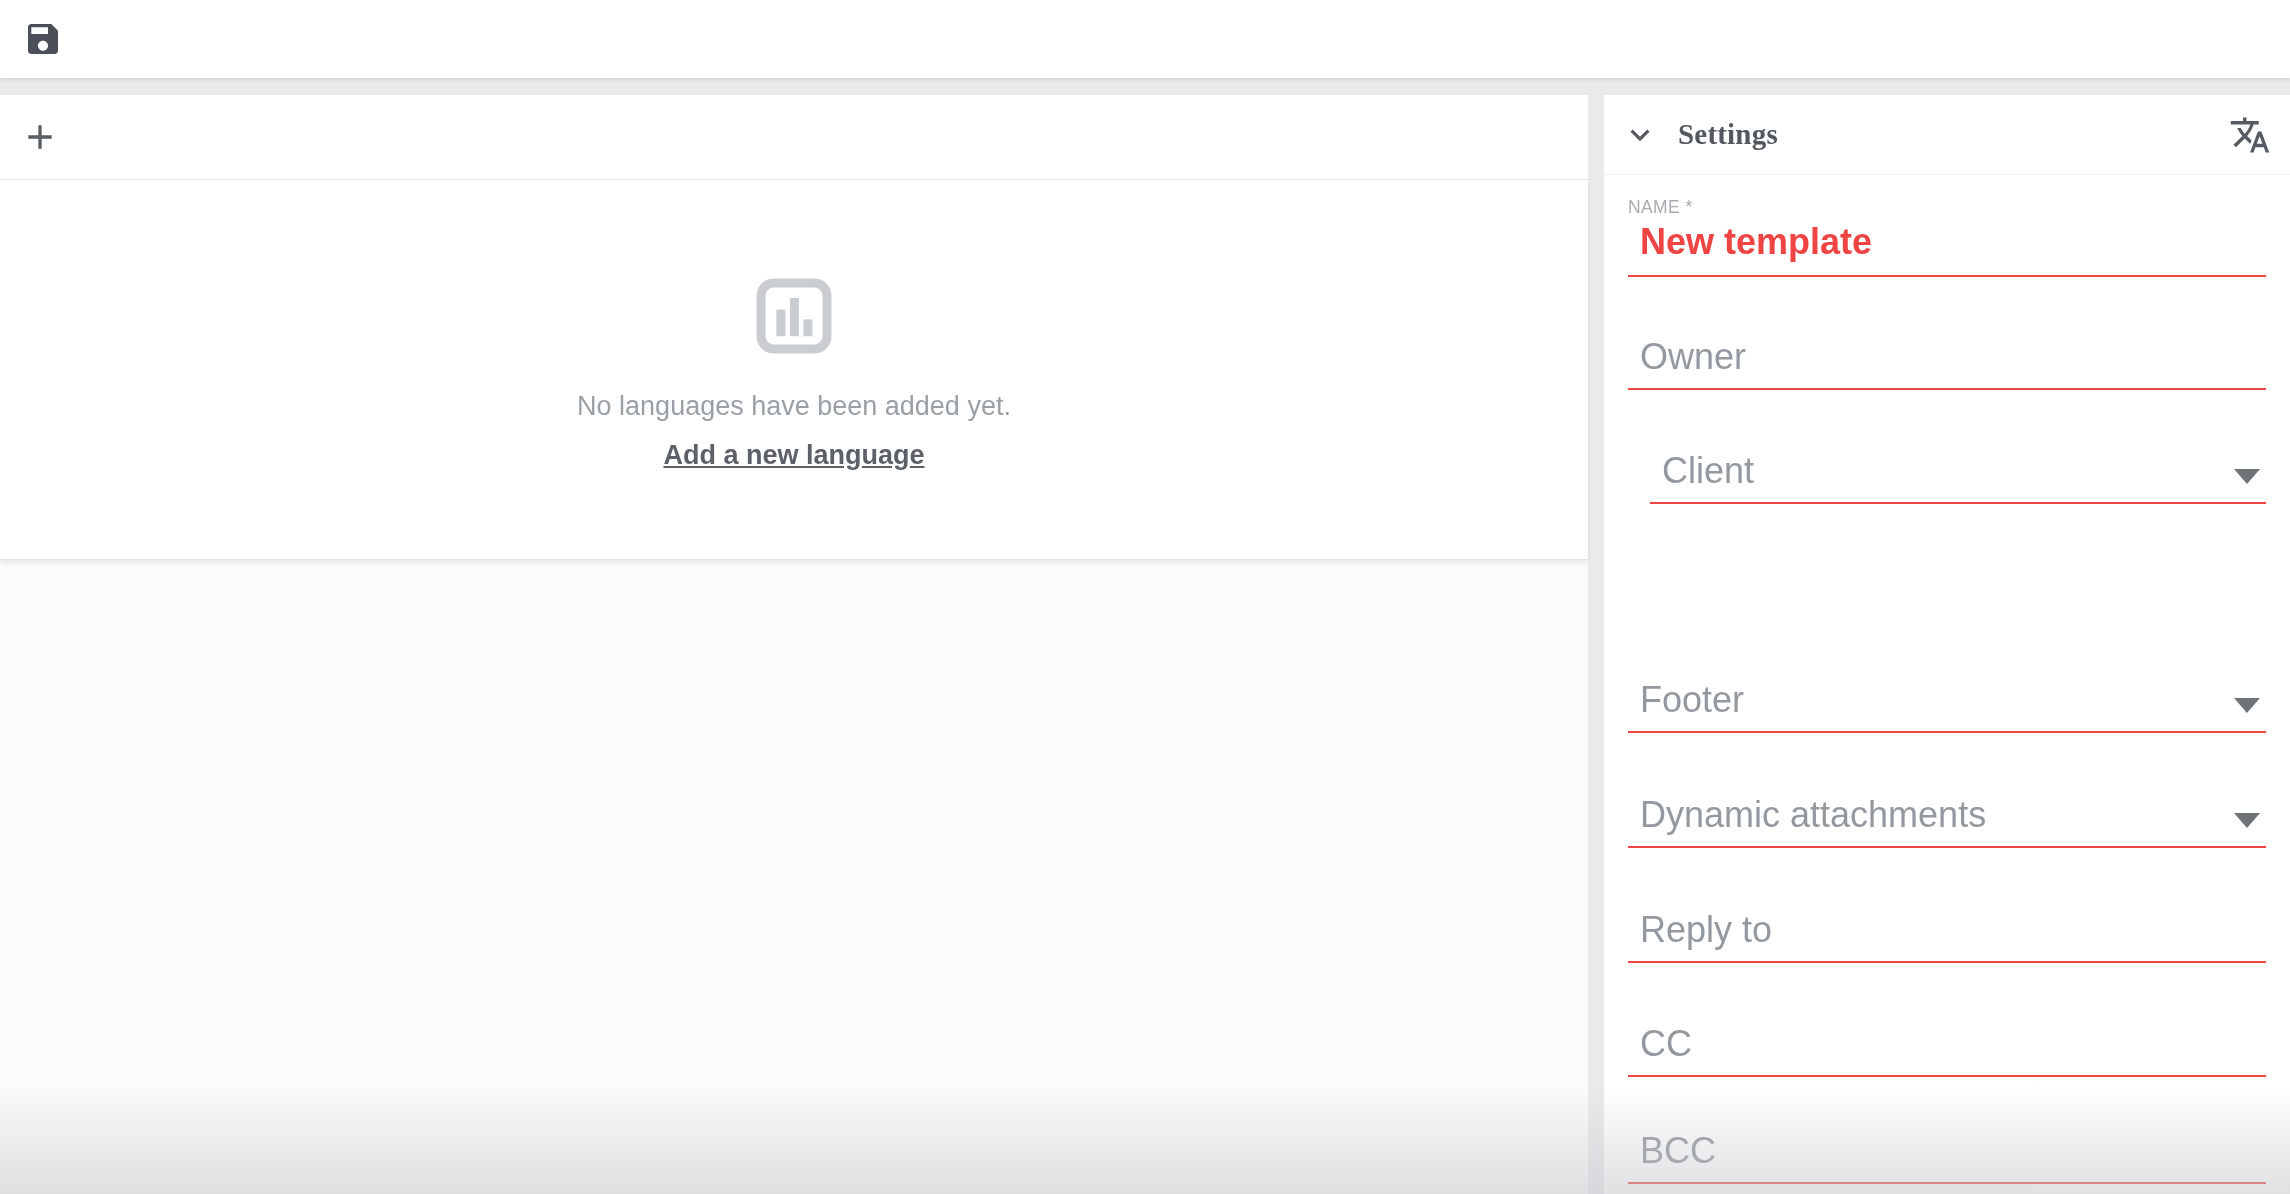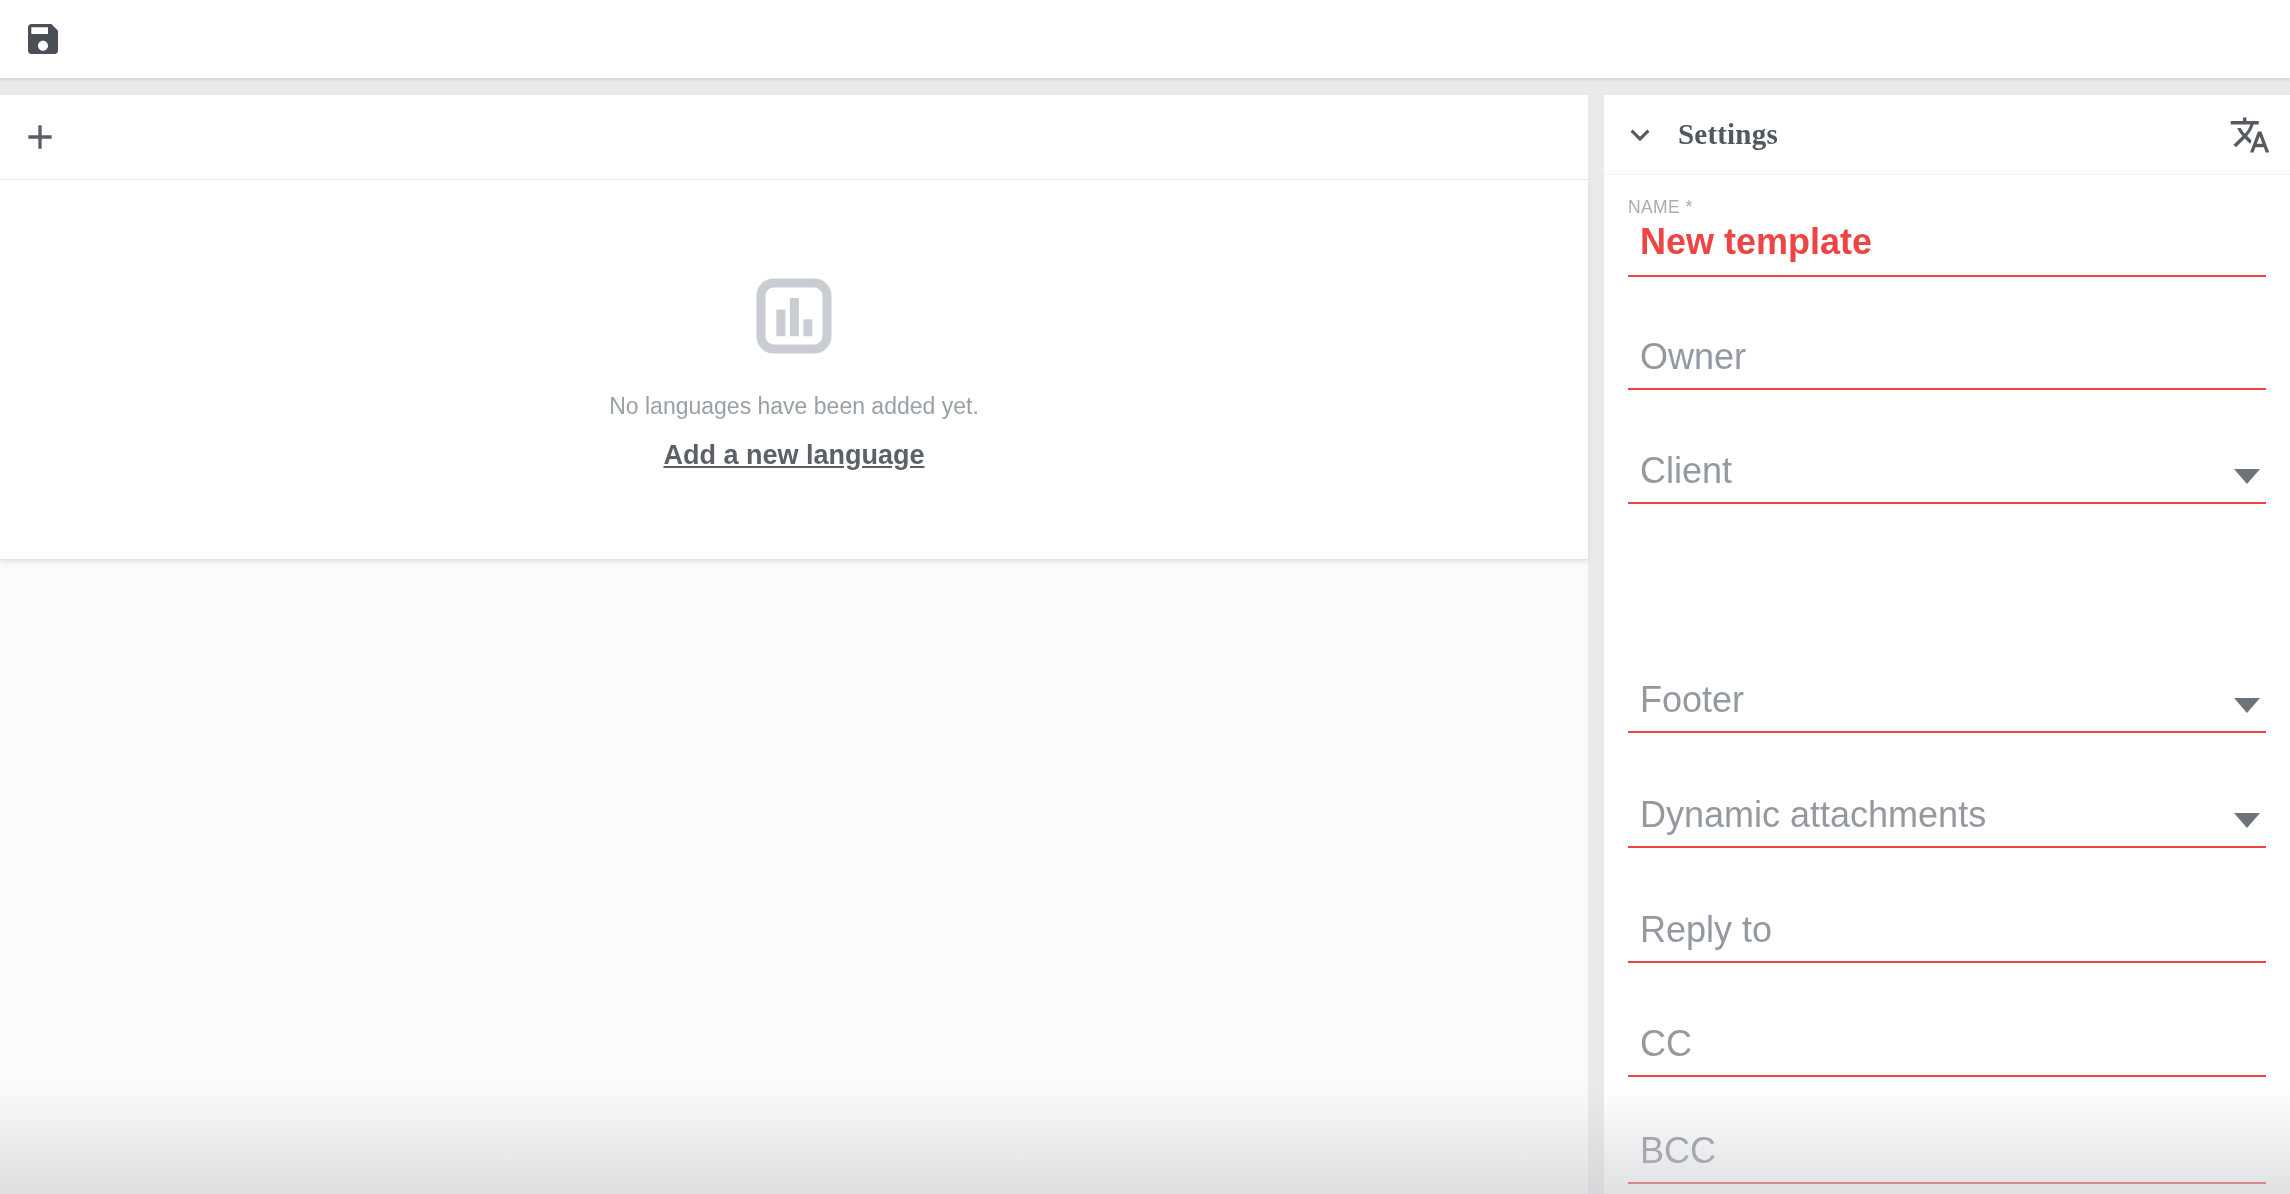--- a/index.html
+++ b/index.html
@@ -78,21 +78,21 @@
     flex-direction: column;
     align-items: center;
     text-align: center;
     margin-top: 4px;
   }
   .empty-icon {
     width: 94px; height: 90px;
     margin-bottom: 28px;
   }
   .empty-message {
-    font-size: 23px;
+    font-size: 27px;
     color: #9aa0a6;
     line-height: 34px;
   }
   .empty-link {
     font-size: 27px;
     line-height: 34px;
     font-weight: 700;
     color: #5c6167;
     text-decoration: underline;
     margin-top: 15px;
@@ -159,21 +159,21 @@
   .field-label {
     position: absolute;
     left: 0; top: 0;
     font-size: 17.5px;
     letter-spacing: 0.4px;
     color: #a9adb2;
   }
   .f-name { top: 102px; height: 80px; }
   .f-name input { font-weight: 700; bottom: 12px; }
   .f-owner   { top: 233px; height: 62px; text-decoration: underline; }
-  .f-client  { top: 347px; height: 62px; }
+  .f-client  { top: 347px; height: 62px; margin-left: 22px; }
   .f-header  { top: 461px; height: 62px; }
   .f-footer  { top: 576px; height: 62px; }
   .f-dynamic { top: 691px; height: 62px; }
   .f-reply   { top: 806px; height: 62px; }
   .f-cc      { top: 920px; height: 62px; }
   .f-bcc     { top: 1027px; height: 62px; }
 
   .dd-arrow {
     position: absolute;
     right: 6px; bottom: 18px;

